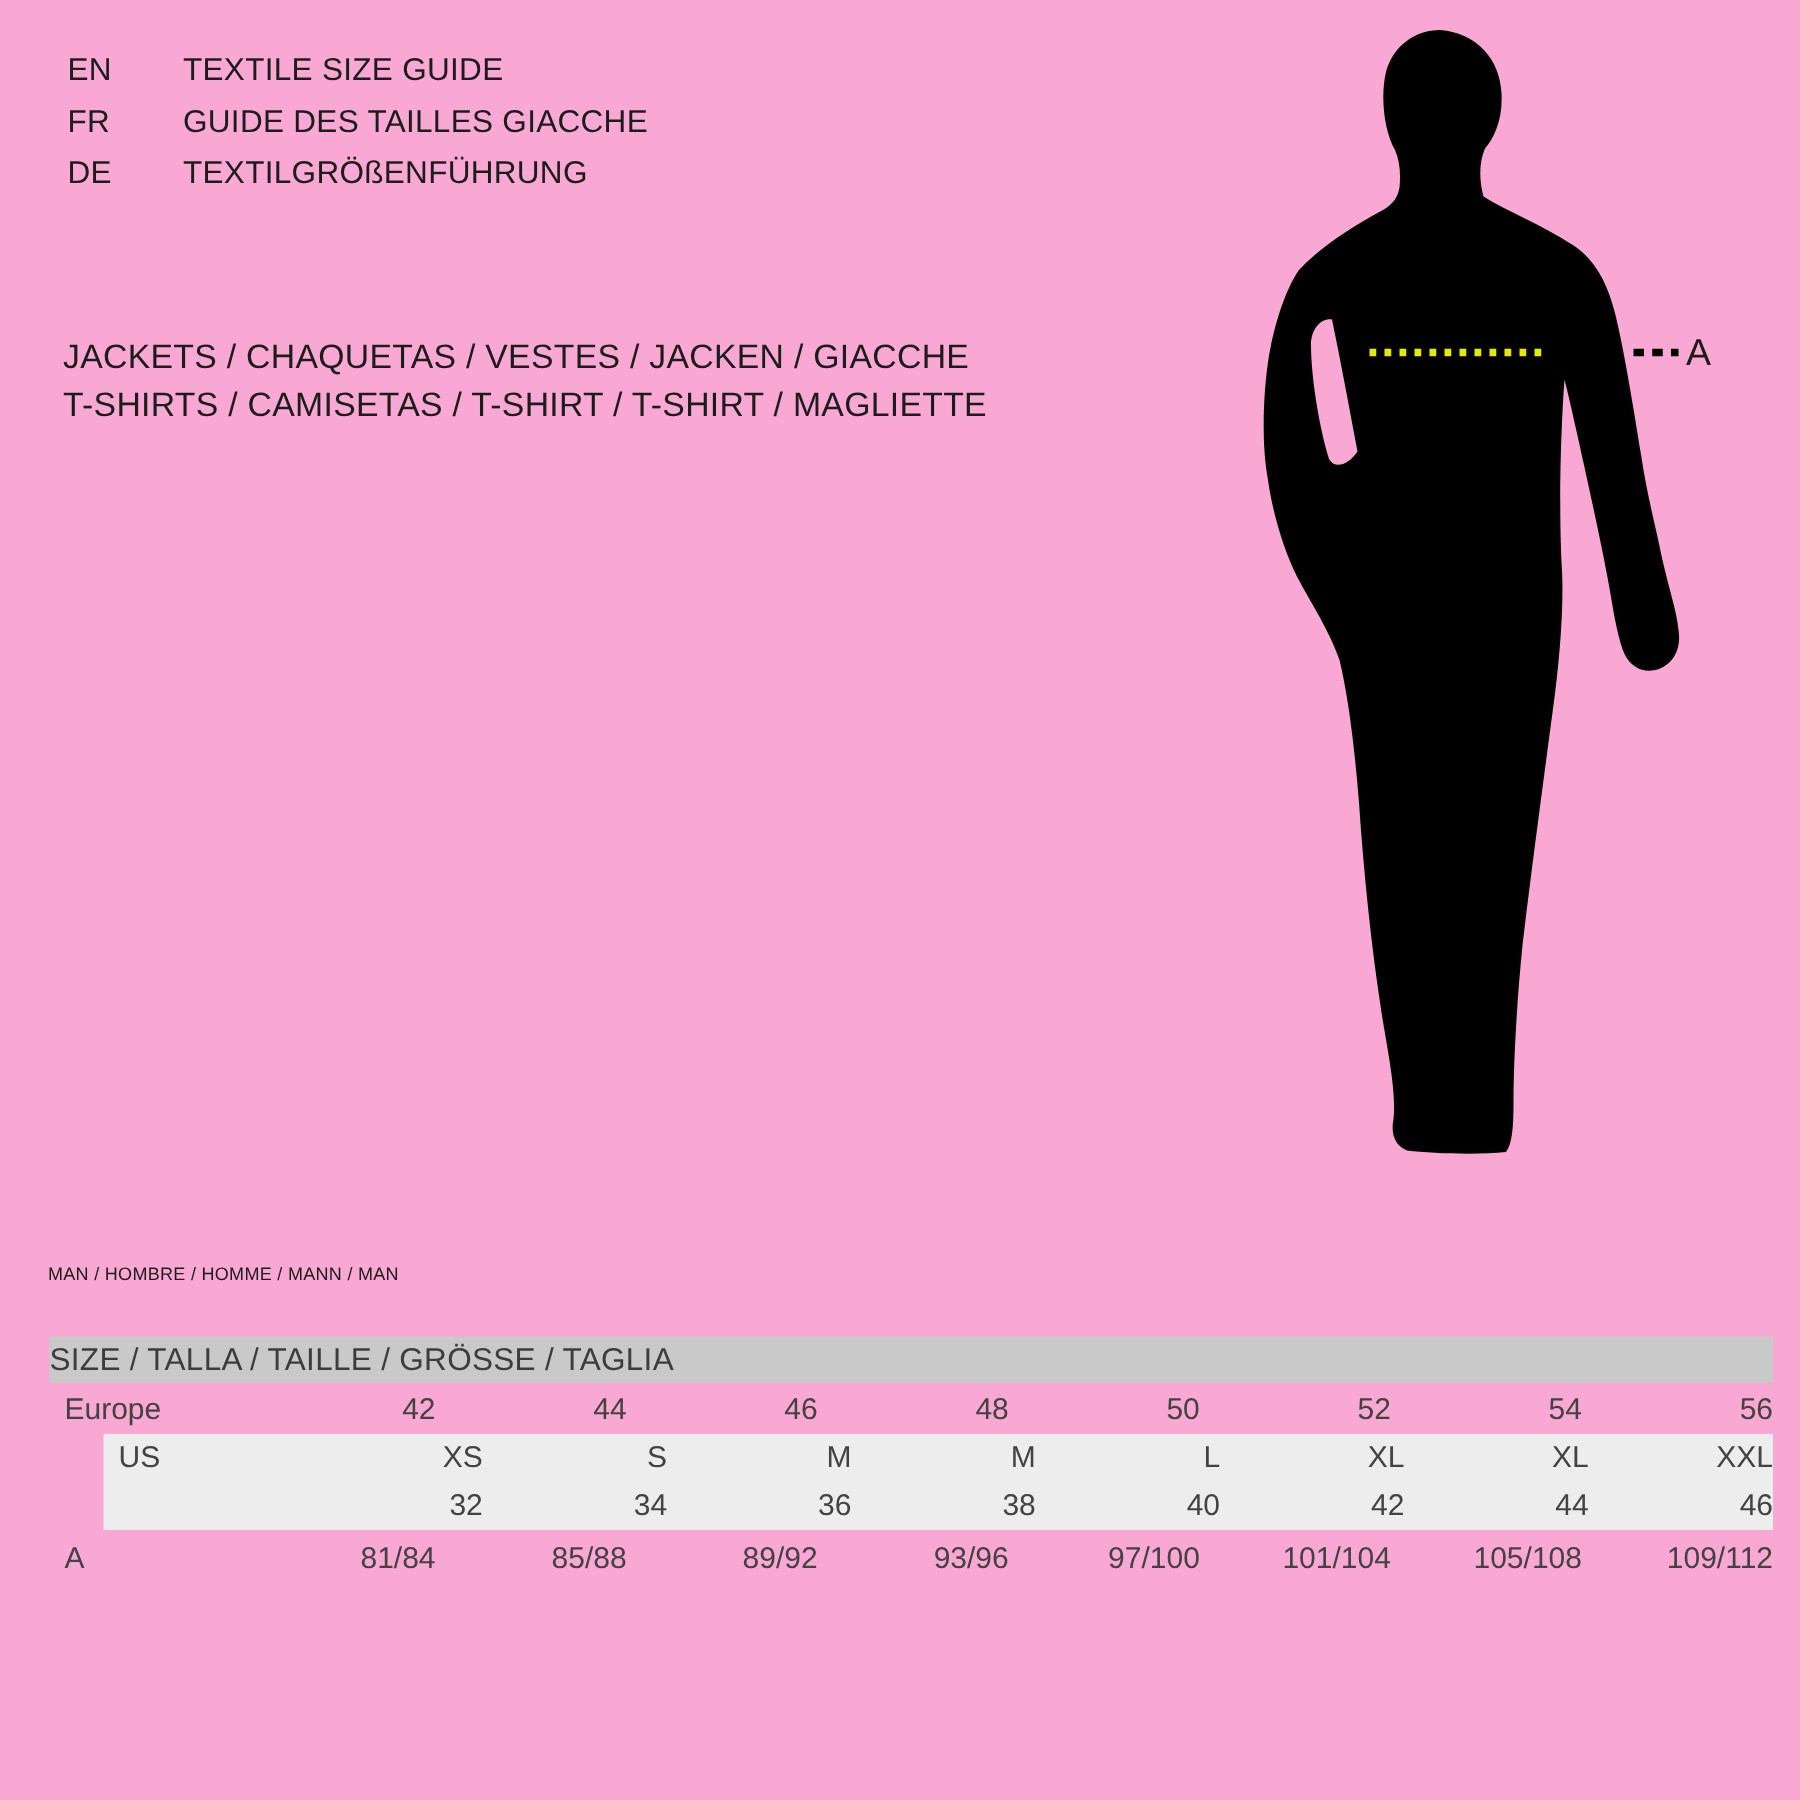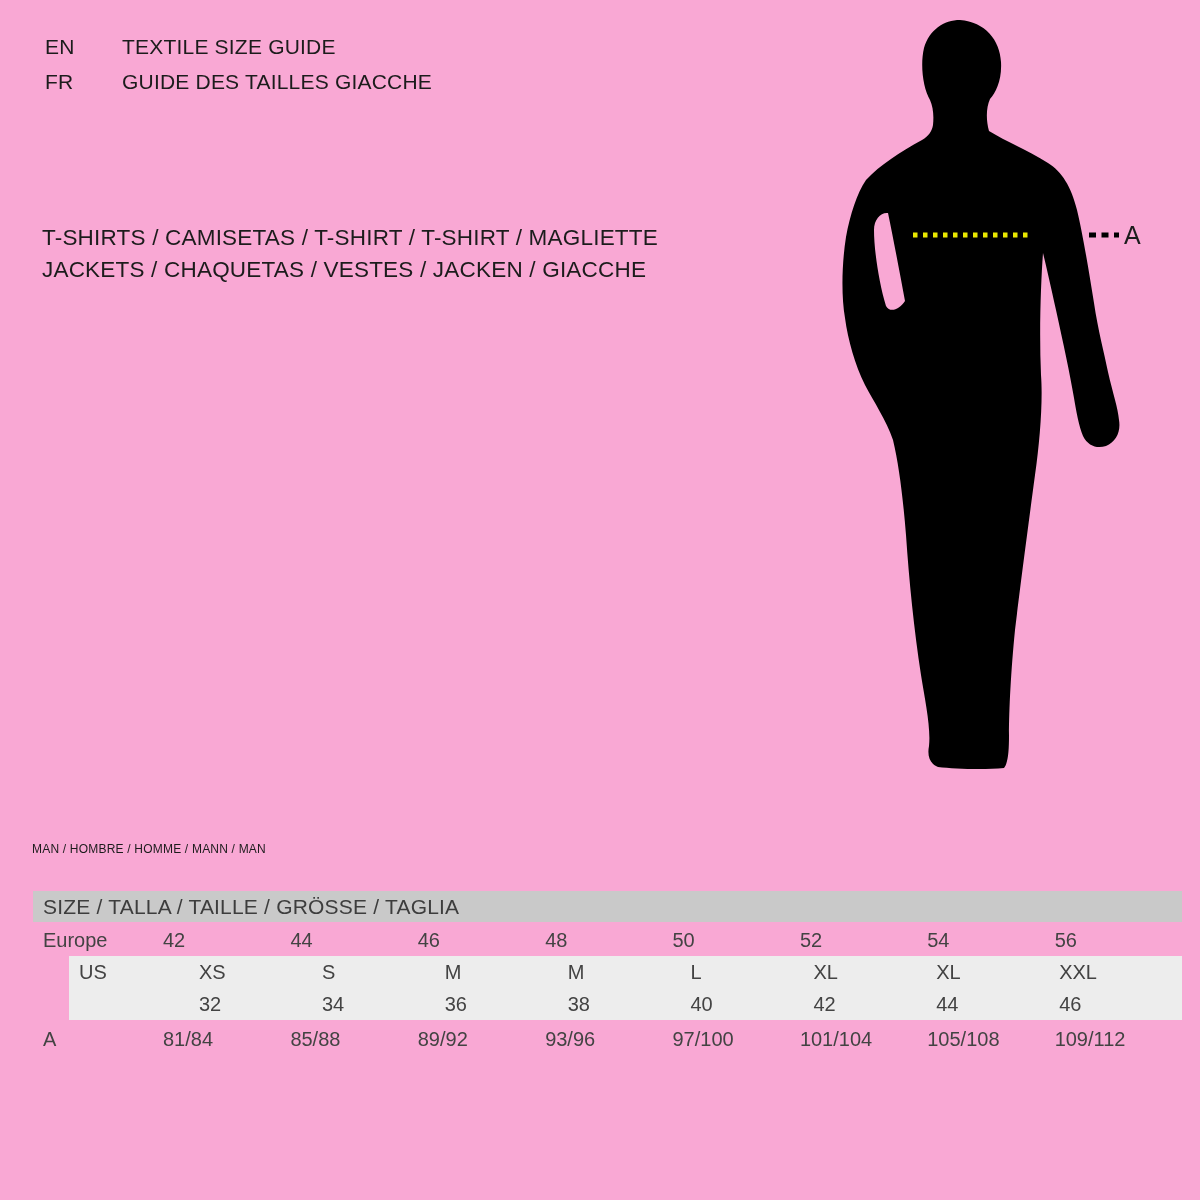--- a/index.html
+++ b/index.html
@@ -31,51 +31,55 @@
   .category-line{white-space:nowrap;}
   
   .figure-svg{position:absolute;left:0;top:0;width:1200px;height:1200px;}
   .measure-label{position:absolute;left:1124px;top:221px;font-size:25px;}
   
   .section-title{position:absolute;left:32px;top:842px;font-size:12px;letter-spacing:.2px;text-align:right;}
   
   .size-table{position:absolute;left:33px;top:891px;width:1149px;font-size:20px;color:var(--table-text);}
   .table-header{
     height:31px;background:var(--table-header-bg);
-    display:flex;align-items:center;padding-left:10px;
+    display:flex;align-items:center;
     font-size:21px;color:#3d3d3d;letter-spacing:.2px;
     margin-bottom:2px;box-sizing:border-box;
   }
   .t-row{display:flex;align-items:center;height:32px;}
   .t-row.shaded{background:var(--table-shade-bg);margin-left:36px;}
   .t-row.row-a{height:38px;}
   .t-row .t-label{width:130px;flex:0 0 130px;padding-left:10px;box-sizing:border-box;}
-  .t-row .t-cell{flex:1;text-align:left;}
+  .t-row .t-cell{flex:1;text-align:right;}
   
   .footnote{position:absolute;left:40px;top:1098px;font-size:20.5px;letter-spacing:.2px;}
 </style>
 </head>
 <body>
 
 <div id="canvas">
 
   <div class="lang-list">
     <div class="lang-row">
       <span class="lang-code">EN</span>
       <span class="lang-label">TEXTILE SIZE GUIDE</span>
     </div>
     <div class="lang-row">
       <span class="lang-code">FR</span>
       <span class="lang-label">GUIDE DES TAILLES GIACCHE</span>
     </div>
+    <div class="lang-row">
+      <span class="lang-code">DE</span>
+      <span class="lang-label">TEXTILGRÖßENFÜHRUNG</span>
+    </div>
   </div>
 
   <div class="category-block">
+    <div class="category-line">JACKETS / CHAQUETAS / VESTES / JACKEN / GIACCHE</div>
     <div class="category-line">T-SHIRTS / CAMISETAS / T-SHIRT / T-SHIRT / MAGLIETTE</div>
-    <div class="category-line">JACKETS / CHAQUETAS / VESTES / JACKEN / GIACCHE</div>
   </div>
 
   <svg class="figure-svg" viewBox="0 0 1200 1200" xmlns="http://www.w3.org/2000/svg" aria-hidden="true">
     <path fill-rule="evenodd" style="fill:var(--silhouette-black);" d="M 960 20
              C 985 22 1000 40 1001 62
              C 1002 80 996 92 990 99
              C 986 108 986 120 989 131
              C 1005 141 1028 150 1048 163
              C 1062 172 1071 186 1077 210
              C 1083 235 1089 272 1094 303

